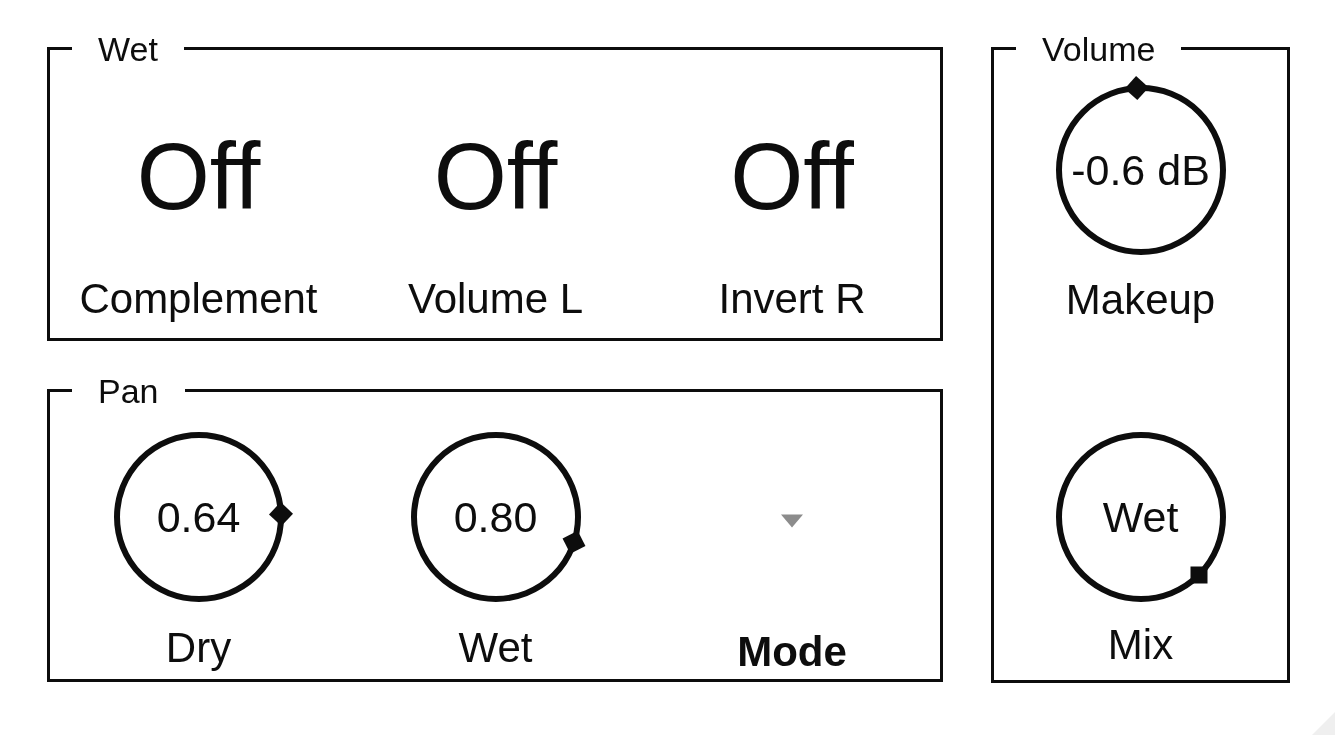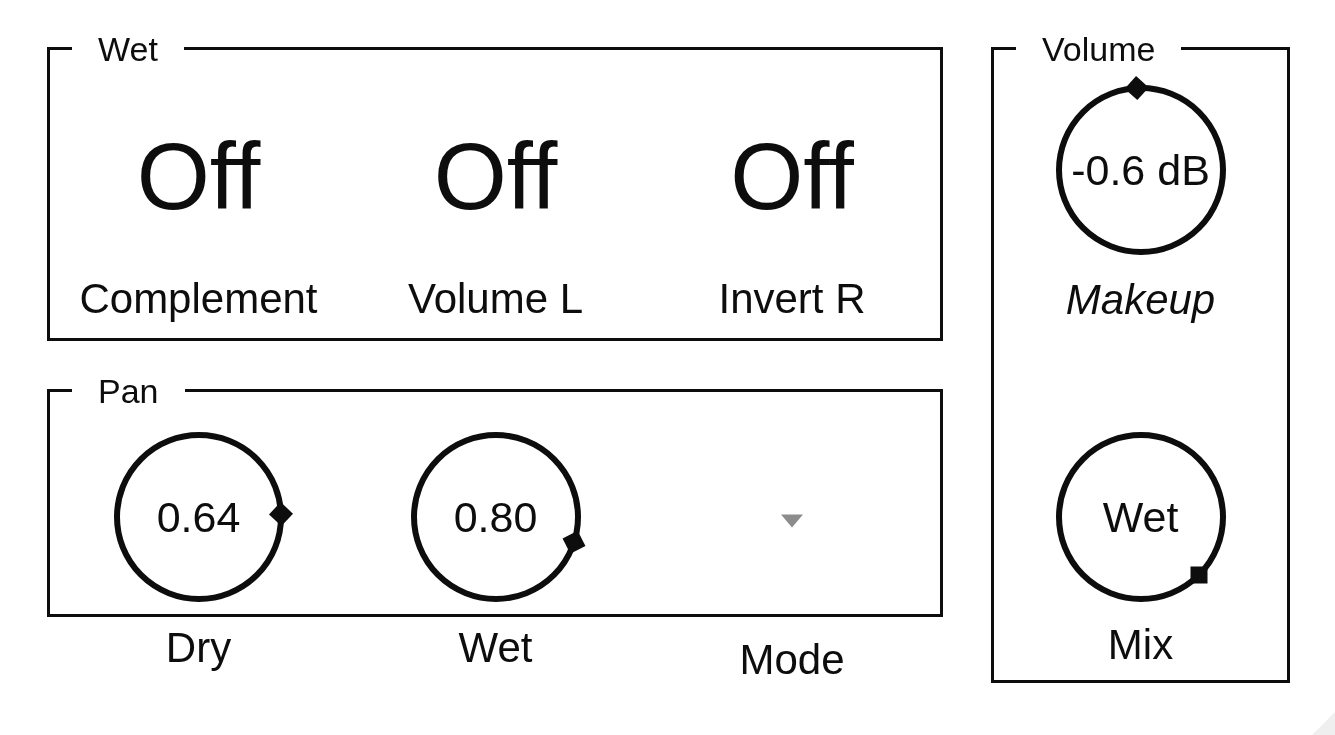--- a/index.html
+++ b/index.html
@@ -63,21 +63,21 @@
     <span class="abs-center big-val" style="top:127px;">Off</span>
     <span class="abs-center ctl-label" style="top:249px;">Volume L</span>
   </div>
 
   <div class="cell" style="left:594px;width:296px;">
     <span class="abs-center big-val" style="top:127px;">Off</span>
     <span class="abs-center ctl-label" style="top:249px;">Invert R</span>
   </div>
 </div>
 
-<div class="group" style="left:47px;top:389px;width:896px;height:228px;">
+<div class="group" style="left:47px;top:389px;width:896px;height:293px;">
   <span class="group-title">Pan</span>
 
   <div class="cell" style="left:0;width:297px;">
     <div class="knob" style="top:30px;text-align:right;">
       <div class="knob-svg"><svg width="190" height="190" viewBox="0 0 190 190">
             <circle cx="95" cy="95" r="82" fill="none" stroke="#0d0d0d" stroke-width="6"></circle>
             <rect x="-8.5" y="-8.5" width="17" height="17" fill="#0d0d0d" transform="translate(177.0 92.1) rotate(133.0)"></rect>
           </svg></div>
       <span class="abs-center knob-value">0.64</span>
     </div>
@@ -92,35 +92,35 @@
           </svg></div>
       <span class="abs-center knob-value">0.80</span>
     </div>
     <span class="abs-center ctl-label" style="top:256px;">Wet</span>
   </div>
 
   <div class="cell" style="left:594px;width:296px;">
     <div class="mode-control">
       <span class="dd-arrow"></span>
     </div>
-    <span class="abs-center ctl-label" style="top:268px;">Mode</span>
+    <span class="abs-center ctl-label" style="top:260px;font-weight:bold;">Mode</span>
   </div>
 </div>
 
 <div class="group" style="left:991px;top:47px;width:299px;height:636px;padding-left:28px;">
   <span class="group-title">Volume</span>
 
   <div class="knob" style="top:25px;">
     <div class="knob-svg"><svg width="190" height="190" viewBox="0 0 190 190">
           <circle cx="95" cy="95" r="82" fill="none" stroke="#0d0d0d" stroke-width="6"></circle>
           <rect x="-8.5" y="-8.5" width="17" height="17" fill="#0d0d0d" transform="translate(90.7 13.1) rotate(42.0)"></rect>
         </svg></div>
     <span class="abs-center knob-value">-0.6 dB</span>
   </div>
-  <span class="abs-center ctl-label" style="top:250px;font-style:italic;">Makeup</span>
+  <span class="abs-center ctl-label" style="top:250px;">Makeup</span>
 
   <div class="knob" style="top:372px;">
     <div class="knob-svg"><svg width="190" height="190" viewBox="0 0 190 190">
           <circle cx="95" cy="95" r="82" fill="none" stroke="#0d0d0d" stroke-width="6"></circle>
           <rect x="-8.5" y="-8.5" width="17" height="17" fill="#0d0d0d" transform="translate(153.0 153.0) rotate(180.0)"></rect>
         </svg></div>
     <span class="abs-center knob-value">Wet</span>
   </div>
   <span class="abs-center ctl-label" style="top:595px;">Mix</span>
 </div>

